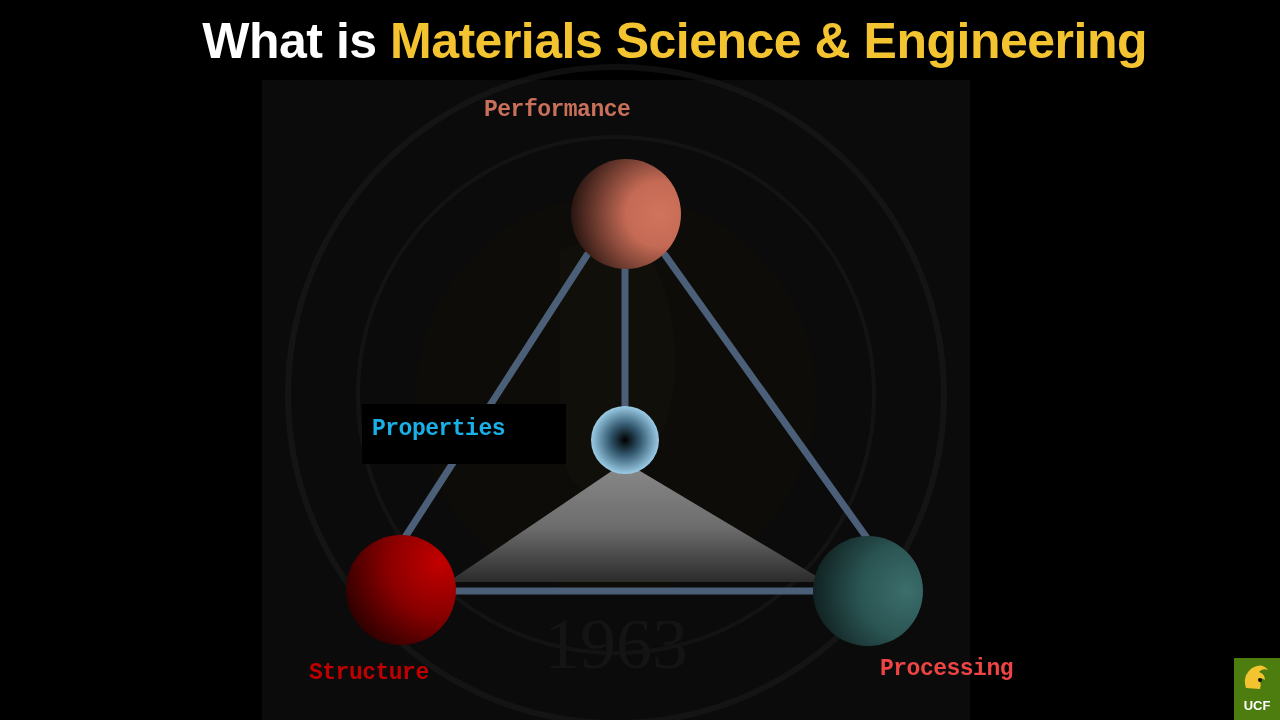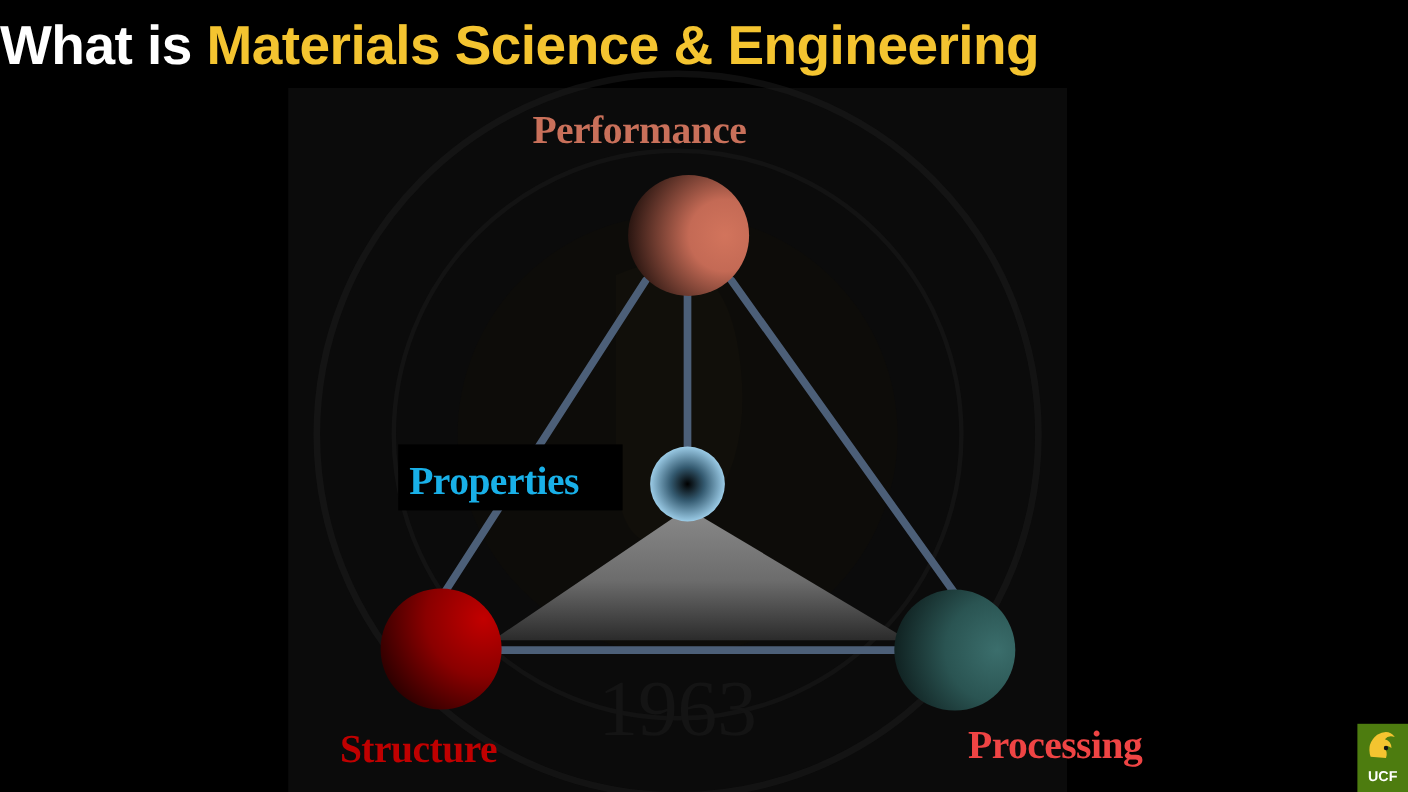--- a/index.html
+++ b/index.html
@@ -1,20 +1,20 @@
 <!DOCTYPE html>
 <html><head>
 <meta charset="utf-8">
 <style>
   html, body { margin:0; padding:0; background:#000; }
   body { width:1280px; height:720px; position:relative; overflow:hidden; font-family:"Liberation Sans", sans-serif; }
   .panel { position:absolute; left:262px; top:80px; width:708px; height:640px; background:#0b0b0b; }
-  .title { position:absolute; left:0; top:12px; width:1147px; text-align:left; font-weight:bold; font-size:50px; letter-spacing:-0.5px; color:#fff; white-space:nowrap; }
+  .title { position:absolute; left:0; top:12px; width:1147px; text-align:right; font-weight:bold; font-size:50px; letter-spacing:-0.5px; color:#fff; white-space:nowrap; }
   .title .hl { color:#f4c430; }
-  .label { position:absolute; font-family:Liberation Serif, serif; font-weight:bold; font-size:36px; white-space:nowrap; letter-spacing:-0.5px; }
+  .label { position:absolute; font-family:Liberation Mono, monospace; font-weight:bold; font-size:23px; white-space:nowrap; letter-spacing:-0.5px; }
   svg.stage { position:absolute; left:0; top:0; }
   .logo { position:absolute; left:1234px; top:658px; width:46px; height:72px; background:#4d7c0f; }
   .logo-text { position:absolute; left:0; top:40px; width:46px; text-align:center; color:#fff; font-weight:bold; font-size:13px; }
 </style>
 </head>
 <body>
 
 <div class="panel"></div>
 
 <svg class="stage" width="1280" height="720" viewBox="0 0 1280 720">

